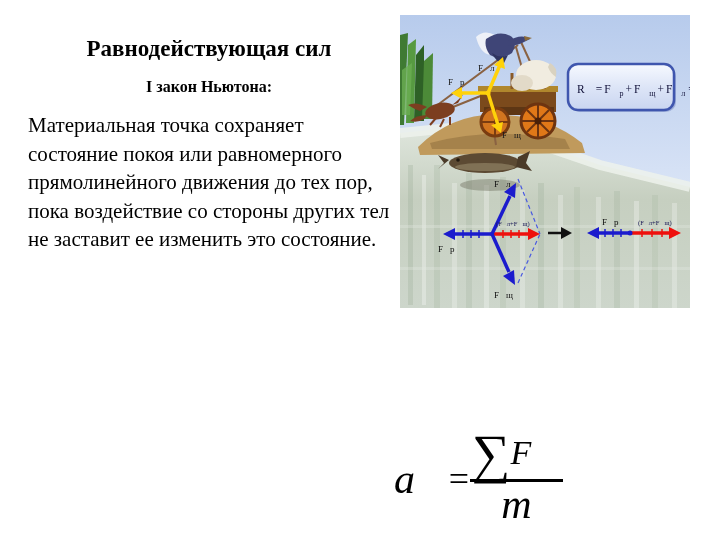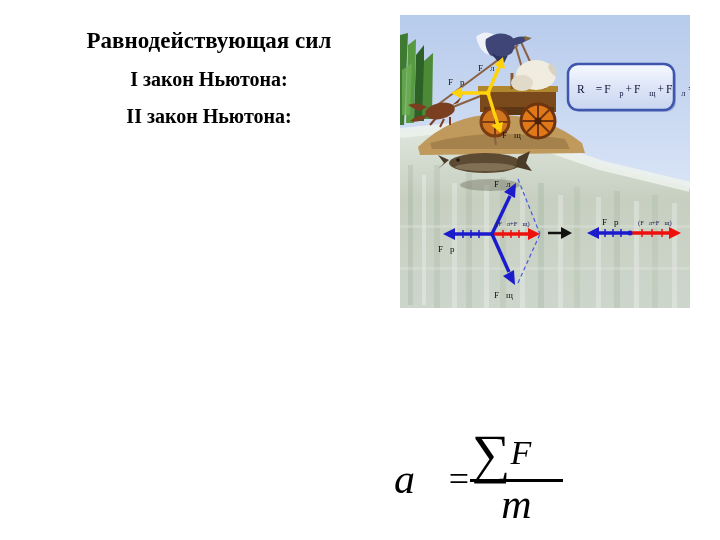--- a/index.html
+++ b/index.html
@@ -1,22 +1,22 @@
 <!DOCTYPE html>
 <html><head>
 <meta charset="utf-8">
 <style>
   html,body{margin:0;padding:0;}
   body{
     width:720px;height:540px;position:relative;background:#ffffff;overflow:hidden;
     font-family:"Liberation Serif","DejaVu Serif",serif;color:#000;
   }
-  .left-col{position:absolute;left:28px;top:26px;width:362px;}
+  .left-col{position:absolute;left:28px;top:34px;width:362px;}
   .slide-title{font-size:23px;line-height:30px;font-weight:bold;text-align:center;margin:0 0 10px 0;}
-  .law-heading{font-size:20px;line-height:26px;font-weight:bold;text-align:center;margin:0 0 11px 0;}
+  .law-heading{font-size:16px;line-height:26px;font-weight:bold;text-align:center;margin:0 0 11px 0;}
   .law-body{font-size:21px;line-height:28.5px;margin:0 0 10px 0;text-align:left;}
   .figure-wrap{position:absolute;left:400px;top:15px;width:290px;height:245px;}
   .figure-wrap svg{display:block;}
   
   .formula{
     position:absolute;left:394px;top:432px;display:flex;align-items:center;
     font-family:"Liberation Serif","DejaVu Serif",serif;color:#000;
   }
   .f-a{font-style:italic;font-size:42px;line-height:1;}
   .f-eq{font-size:36px;line-height:1;margin:0 1px;}
@@ -25,21 +25,21 @@
   .f-sigma{font-size:54px;line-height:0.82;font-style:normal;}
   .f-F{font-style:italic;font-size:34px;line-height:1;position:relative;top:-8px;}
   .frac .den{font-style:italic;font-size:42px;line-height:1.05;}
 </style>
 </head>
 <body>
 
 <div class="left-col">
   <h1 class="slide-title">Равнодействующая сил</h1>
   <h2 class="law-heading">I закон Ньютона:</h2>
-  <h2 class="law-heading">II закон Ньютона:</h2>
+  <p class="law-body">Материальная точка сохраняет состояние покоя или равномерного прямолинейного движения до тех пор, пока воздействие со стороны других тел не заставит ее изменить это состояние.</p>
 </div>
 
 <div class="figure-wrap">
 <svg width="290" height="293" viewBox="0 0 290 293" xmlns="http://www.w3.org/2000/svg">
   <defs>
     <linearGradient id="sky" x1="0" y1="0" x2="0" y2="1">
       <stop offset="0" stop-color="#b7cbec"></stop>
           <stop offset="1" stop-color="#dce6f7"></stop>
     </linearGradient>
     <linearGradient id="boxg" x1="0" y1="0" x2="0" y2="1">

